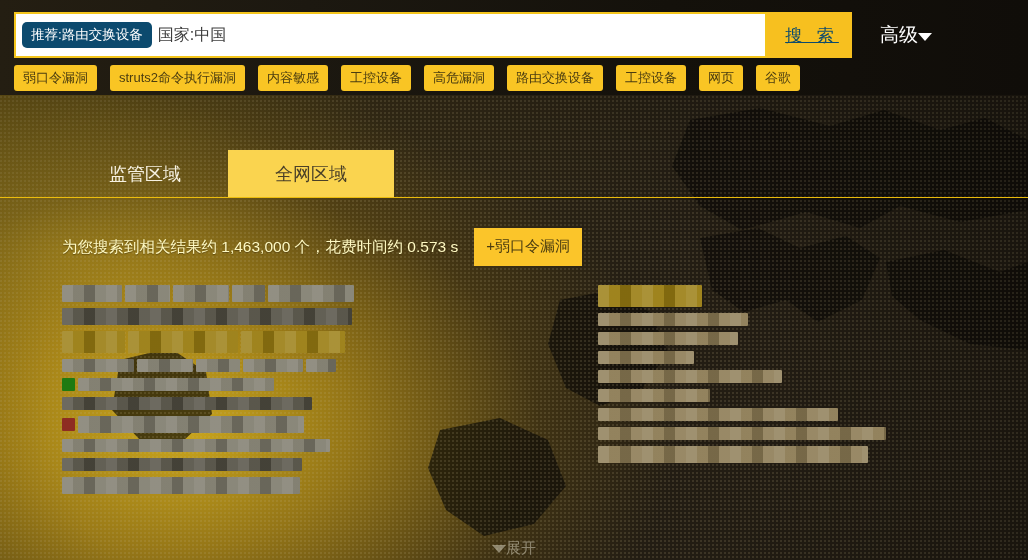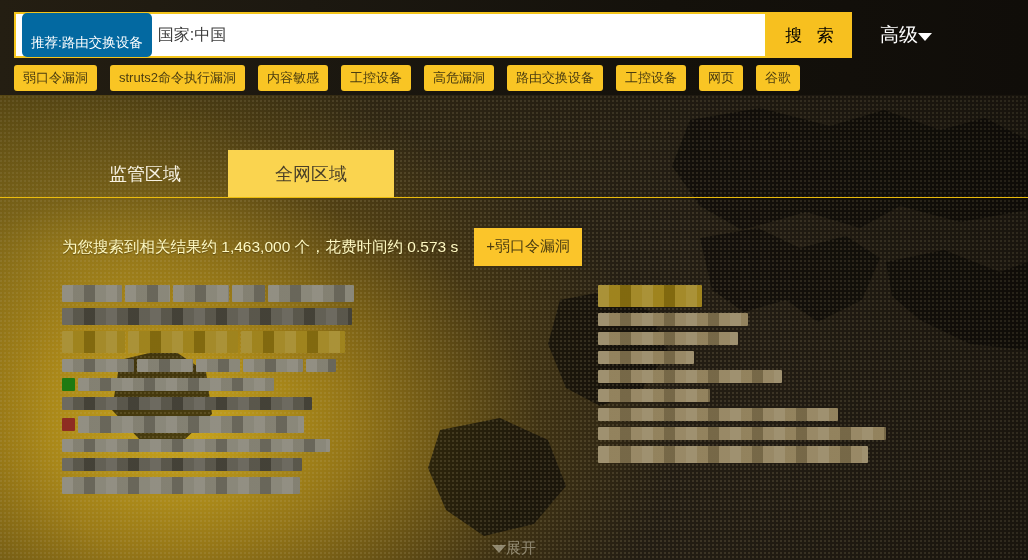--- a/index.html
+++ b/index.html
@@ -84,51 +84,52 @@
     display: flex;
     align-items: center;
     height: 46px;
     width: 753px;
     background: #ffffff;
     border: 2px solid #f4c51c;
     padding-left: 6px;
   }
 
   .chip {
-    background: #0369a1;
+    background: #0c4a6e;
     color: #ffffff;
     border-radius: 5px;
     font-size: 13.5px;
     line-height: 1;
-    padding: 23px 9px 7px 9px;
+    padding: 6px 9px 7px 9px;
     white-space: nowrap;
     margin-right: 6px;
     user-select: none;
   }
 
   .query-text {
     color: #3c3c3c;
     font-size: 16px;
     white-space: nowrap;
   }
 
   .search-btn {
     height: 46px;
     min-width: 85px;
     background: #f7c01f;
-    color: #000000;
+    color: #0c4a6e;
     font-size: 17px;
     letter-spacing: 5px;
     text-indent: 5px;
     display: flex;
     align-items: center;
     justify-content: center;
     cursor: pointer;
     border: none;
     font-family: inherit;
+    text-decoration: underline;
   }
 
   .advanced {
     margin-left: 28px;
     display: flex;
     align-items: center;
     color: #ffffff;
     font-size: 19px;
     cursor: pointer;
     user-select: none;

